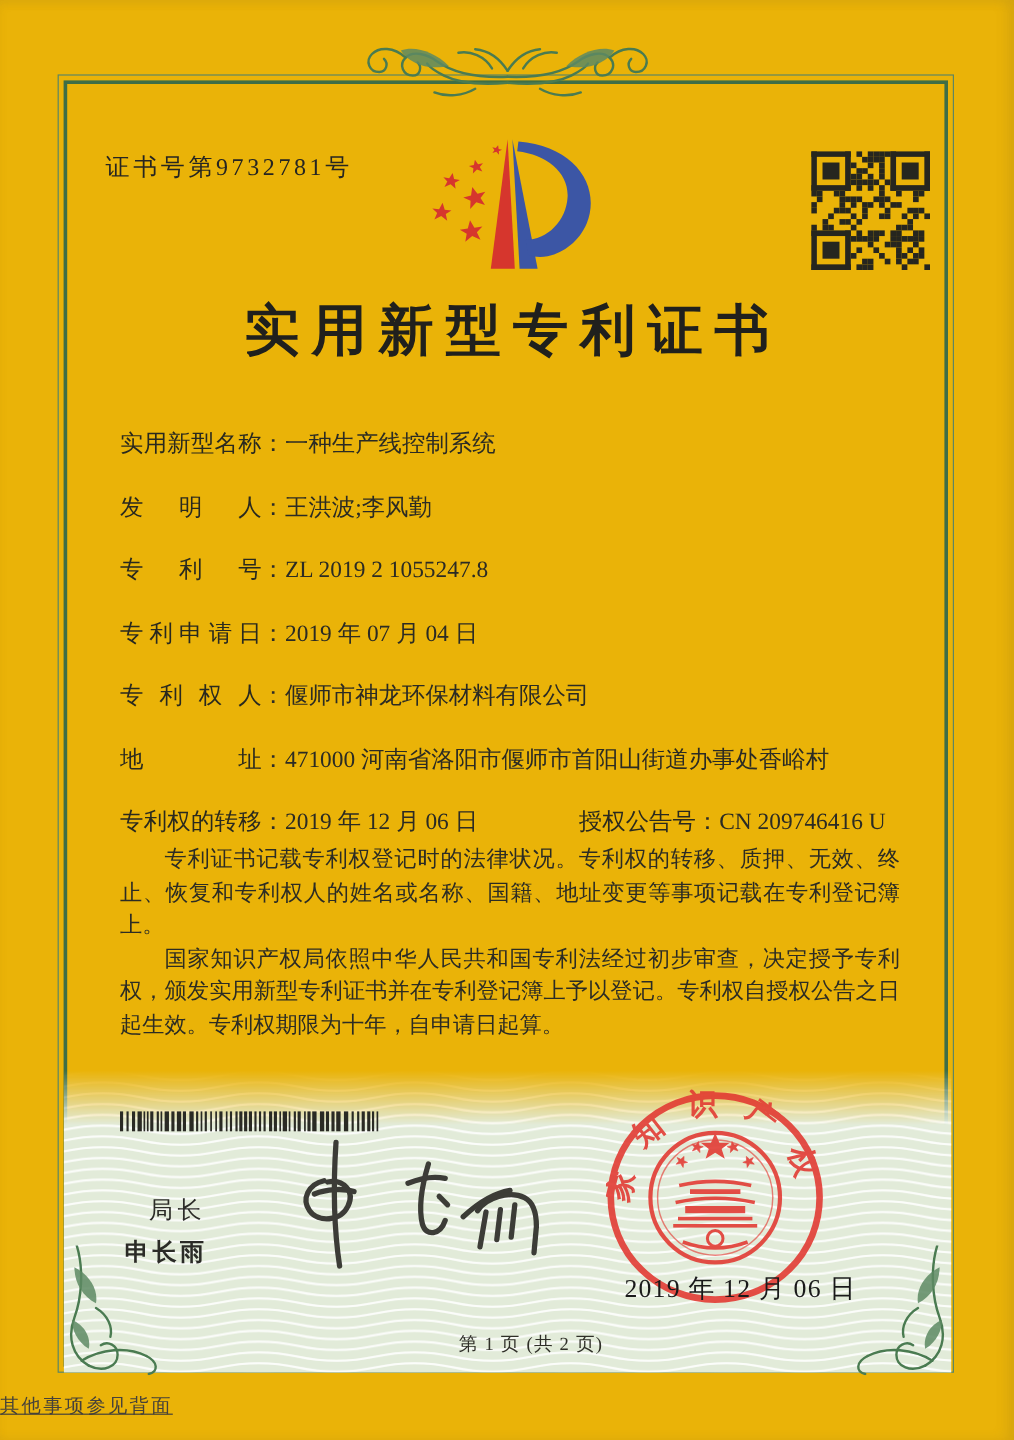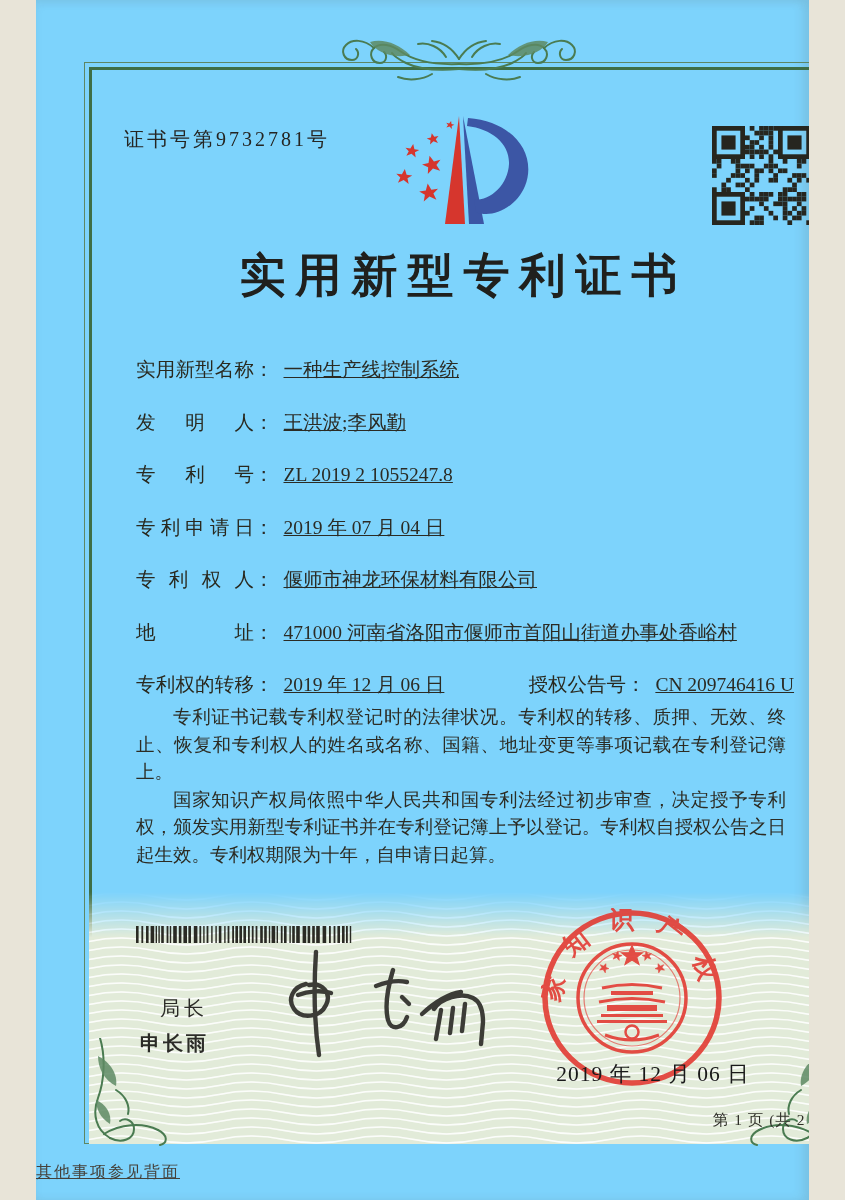--- a/index.html
+++ b/index.html
@@ -1,18 +1,18 @@
 <!DOCTYPE html>
 <html><head>
 <meta charset="utf-8">
 <style>
   html,body{margin:0;padding:0;background:#e8e4d8;}
   #page{
-    position:relative; width:773px; height:1200px; margin:0 auto;
-    background:#7dd3fc; overflow:hidden;
+    position:relative; width:845px; height:1200px; margin:0 auto;
+    background:#eab308; overflow:hidden;
     font-family:"Liberation Serif","DejaVu Serif",serif;
     color:#2b2b27;
     box-shadow:inset -7px 0 10px rgba(90,80,60,.10), inset 0 4px 8px rgba(90,80,60,.05);
   }
   
   .frame-outer{
     position:absolute; left:48px; top:62px; width:747px; height:1082px;
     border:1.5px solid #5d8663; box-sizing:border-box;
   }
   .frame-inner{
@@ -30,43 +30,43 @@
   .title{
     position:absolute; left:48px; top:245px; width:749px;
     text-align:center; font-size:46px; font-weight:600;
     letter-spacing:10px; text-indent:10px; color:#20201d;
   }
   
   .fields{position:absolute; left:100px; top:356px; width:660px;}
   .frow{height:26px; margin-bottom:26.5px; font-size:19.5px; white-space:nowrap;}
   .f-label{display:inline-block; width:118px; text-align:justify; text-align-last:justify; color:#29291f;}
   .f-colon{display:inline-block;}
-  .f-value{margin-left:10px; color:#2b2b24;text-decoration:underline;}
+  .f-value{color:#2b2b24;}
   .f-pair2{display:inline-block; margin-left:84px;}
   .f-label2{color:#29291f;}
   
   .body-text{
     position:absolute; left:100px; top:704px; width:650px;
     font-size:18.5px; line-height:27.6px; text-align:justify; color:#2c2c24;
   }
   .body-text p{margin:0; text-indent:2em;}
   
   .waves{position:absolute; left:53px; top:892px;}
   .barcode{position:absolute; left:100px; top:926px;}
   .signer-title{position:absolute; left:104px; top:995px; font-size:20px; letter-spacing:4px;margin-left:20px;}
   .signer-name{position:absolute; left:104px; top:1030px; font-size:20px; letter-spacing:3px;font-weight:bold;}
   .signature{position:absolute; left:228px; top:942px;}
   .seal{position:absolute; left:505px; top:908px;}
   .seal-date{
     position:absolute; left:500px; top:1059px; width:234px; text-align:center;
     font-size:21.5px; letter-spacing:1px; color:#19191a; font-weight:500;
   }
   .page-indicator{
-    position:absolute; left:48px; top:1110px; width:749px; text-align:right;
-    font-size:15.5px; letter-spacing:1px; color:#2f2f28;
+    position:absolute; left:48px; top:1110px; width:749px; text-align:center;
+    font-size:15.5px; letter-spacing:1px; color:#2f2f28;padding-left:20px;
   }
   .back-note{
     position:absolute; left:0; top:1162px; width:845px; text-align:left;
     font-size:16px; letter-spacing:2px; color:#45413a;text-decoration:underline;
   }
 </style>
 </head>
 <body>
 
 <div id="page">

